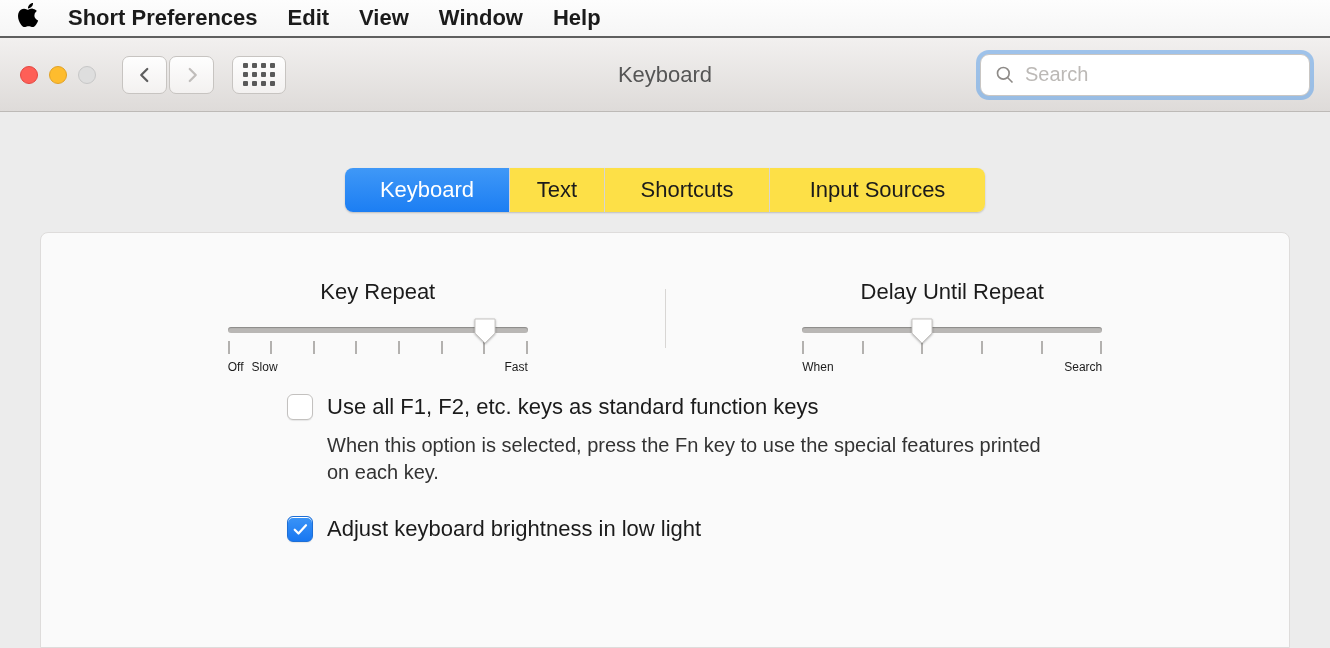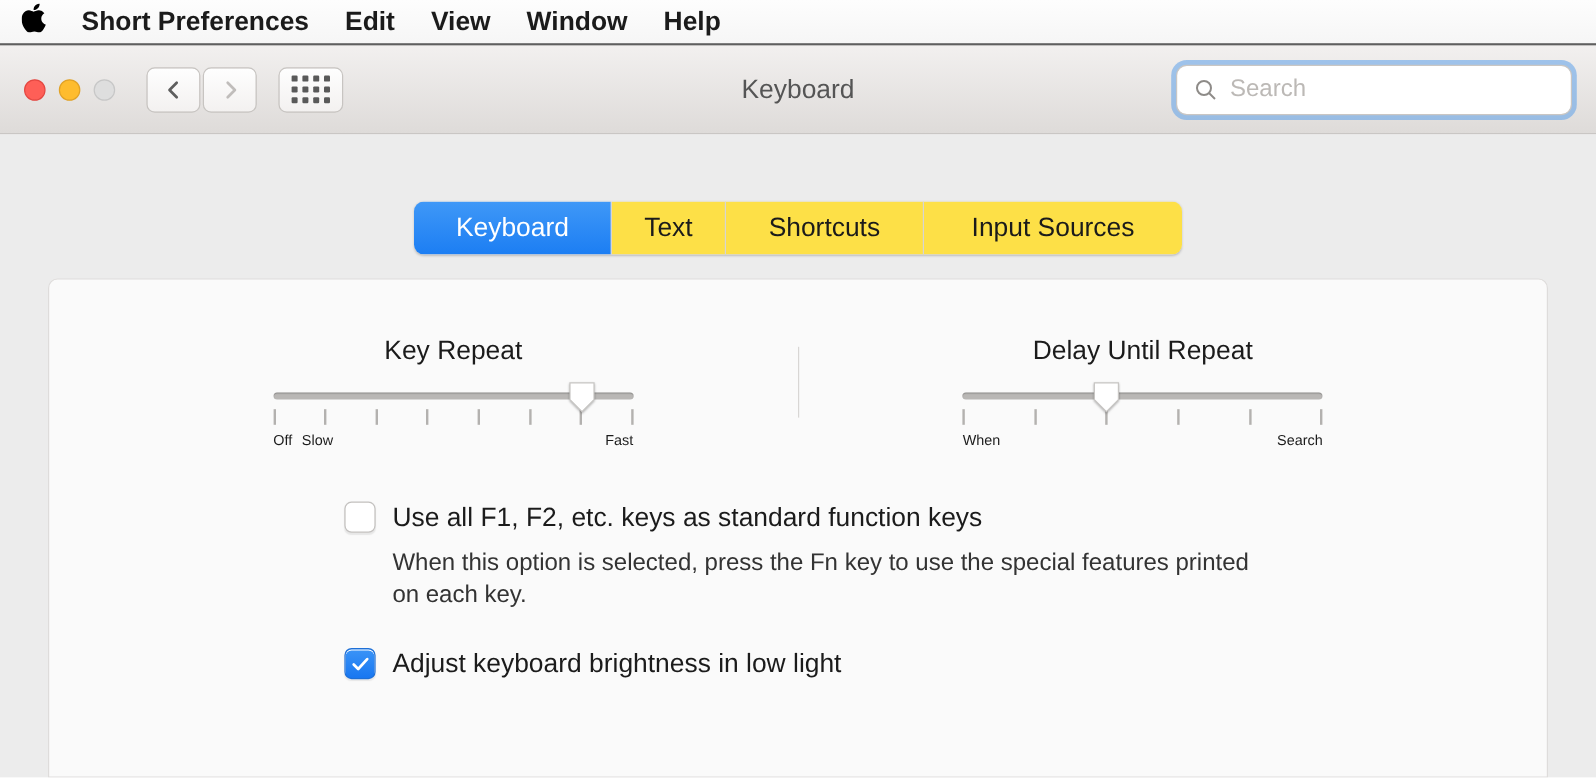--- a/index.html
+++ b/index.html
@@ -145,21 +145,21 @@
   .slider .thumb {
     position:absolute; top:-10px; width:24px; height:28px;
     transform:translateX(-50%);
   }
   .slider .thumb svg { width:24px; height:28px; filter: drop-shadow(0 1px 1px rgba(0,0,0,.3)); }
 
   .slider-labels { display:flex; justify-content:space-between; width:300px; margin:6px auto 0; font-size:12px;}
   .slider-labels .pair { display:flex; gap:8px;}
 
   .options {
-    margin-top:44px; padding-left:246px; padding-right:80px;
+    margin-top:20px; padding-left:246px; padding-right:80px;
   }
   .opt-row { display:flex; align-items:flex-start; gap:14px; margin-bottom:12px;}
   .checkbox {
     width:26px; height:26px; border-radius:6px;
     background:#fff; border:1px solid #c3c1bf;
     box-shadow: inset 0 1px 0 #fff, 0 1px 1px rgba(0,0,0,.08);
     flex-shrink:0;
     display:flex; align-items:center; justify-content:center;
   }
   .checkbox.checked {

